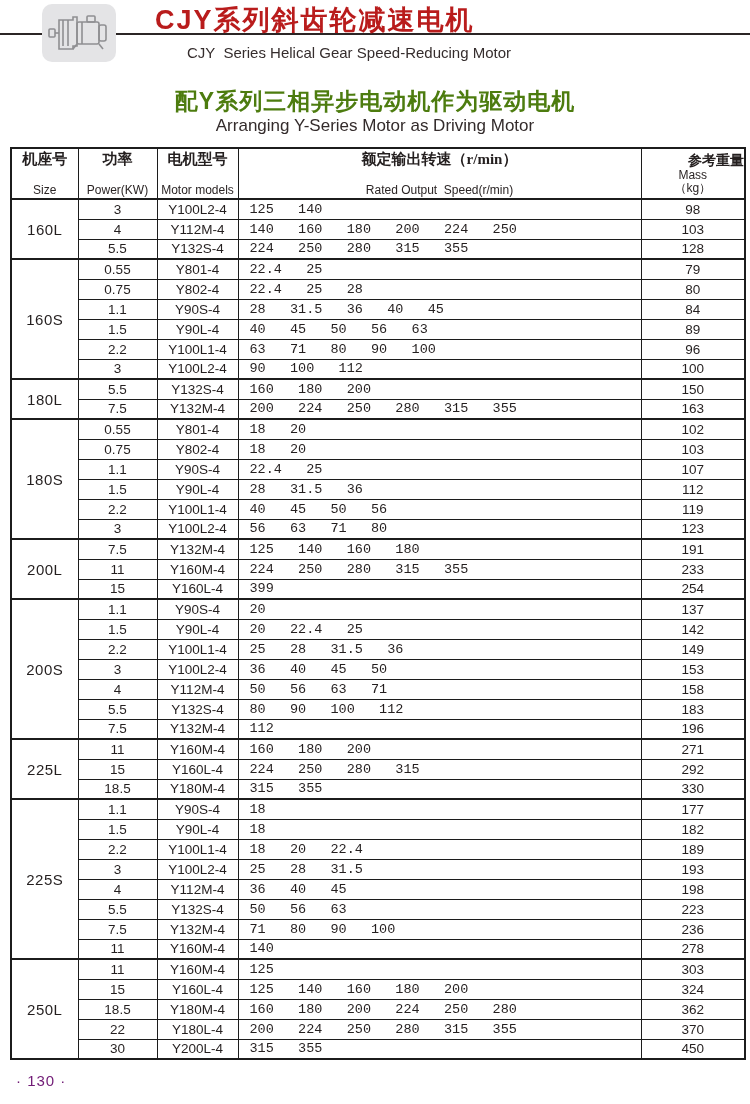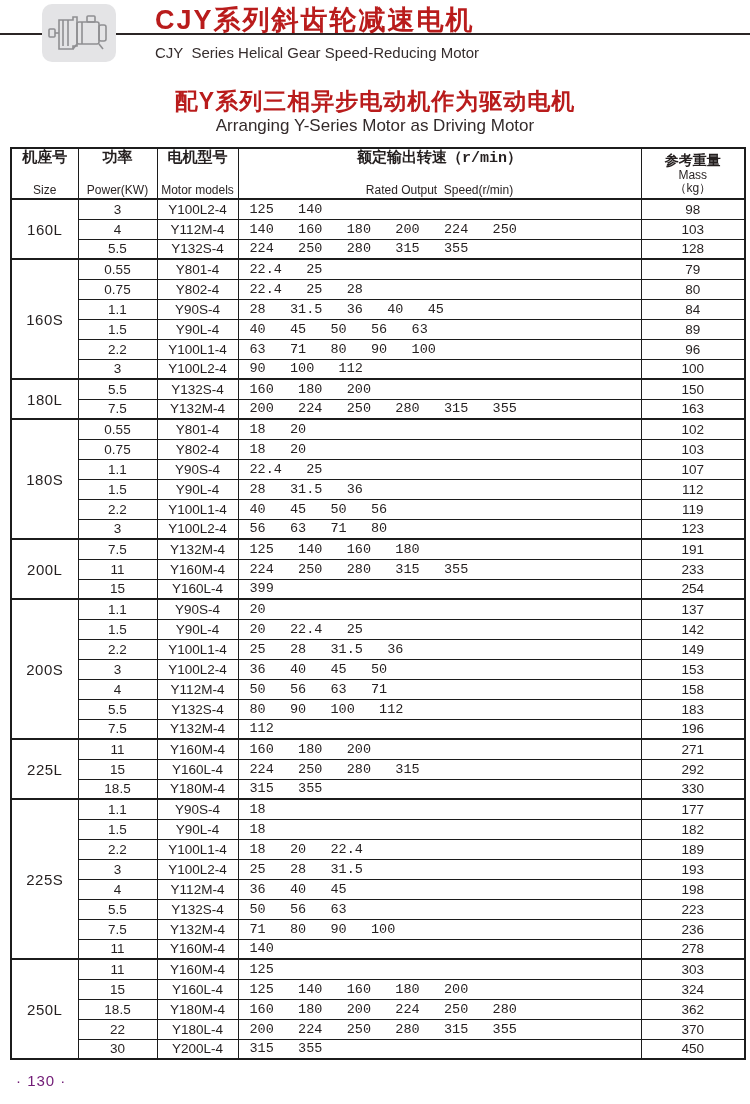--- a/index.html
+++ b/index.html
@@ -25,27 +25,27 @@
     display: flex; align-items: center; justify-content: center;
     z-index: 2;
   }
   .logo-box svg { display: block; }
   .header-titles { position: absolute; left: 155px; top: 5px; width: 590px; }
   .title-cn {
     font-size: 27px; font-weight: bold; color: #b91c1c;
     letter-spacing: 2px; line-height: 30px; white-space: pre;
   }
   .title-en {
-    font-size: 15px; color: #352d2d; margin-top: 9px; white-space: pre;
+    font-size: 15px; color: #352d2d; margin-top: 9px; white-space: pre; margin-left: 32px;
   }
 
   
   .section-title { text-align: center; margin-top: 20px; }
   .section-title-cn {
-    font-size: 23px; font-weight: bold; color: #b91c1c; letter-spacing: 1px;
+    font-size: 23px; font-weight: bold; color: #4d7c0f; letter-spacing: 1px;
     line-height: 26px;
   }
   .section-title-en { font-size: 17px; color: #332b2b; margin-top: 2px; }
 
   
   table.spec {
     border-collapse: collapse; table-layout: fixed;
     width: 734px; margin: 11px 0 0 10px;
     border: 2px solid #1c1c1c;
   }
@@ -54,27 +54,27 @@
   col.c-model { width: 81px; }
   col.c-speed { width: 403px; }
   col.c-mass  { width: 104px; }
 
   thead th {
     border: 1px solid #1c1c1c; border-bottom: 2px solid #1c1c1c;
     height: 48px; vertical-align: middle; padding: 1px 0;
     font-weight: normal; text-align: center; background: #fff;
   }
   .th-cn {
-    display: block; font-family: Liberation Mono, monospace;
+    display: block; font-family: Liberation Serif, serif;
     font-weight: bold; font-size: 15px; line-height: 18px; color: #241f1f;
     white-space: pre;
   }
   .th-en { display: block; font-size: 12px; line-height: 14px; margin-top: 15px; white-space: pre; }
   .th-unit { display: block; font-size: 12px; line-height: 13px; }
-  th.mass-th .th-cn { font-size: 14px; line-height: 16px; }
+  th.mass-th .th-cn { font-size: 14px; line-height: 16px; text-align: right; }
   th.mass-th .th-en { margin-top: 0; line-height: 13px; }
 
   tbody td {
     border: 1px solid #1c1c1c; height: 20px; padding: 0;
     font-size: 13.5px; text-align: center; vertical-align: middle;
     color: #241f1f; background: #fff;
   }
   tbody tr.group-start td { border-top: 2px solid #1c1c1c; }
   td.size-cell { font-size: 15px; letter-spacing: 0.5px; }
   td.speeds-cell { text-align: left; padding-left: 11px; white-space: pre; font-family: Liberation Mono, monospace; }

